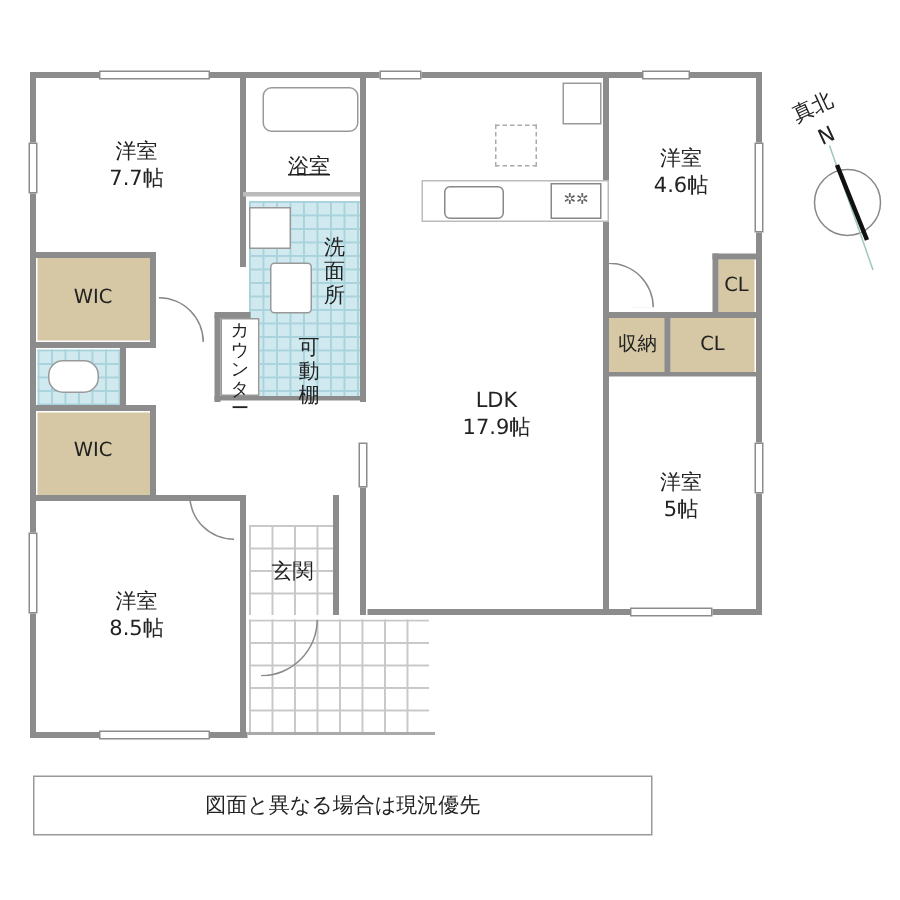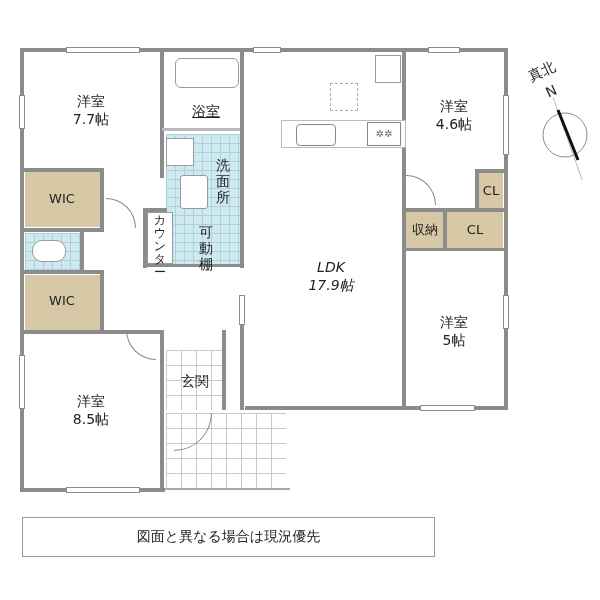--- a/index.html
+++ b/index.html
@@ -93,21 +93,21 @@
 <div class="label" style="left:60px;top:92px;width:62px;">
   <div>洋室</div>
   <div>7.7帖</div>
 </div>
 <div class="label" style="left:178px;top:102px;width:56px;text-decoration:underline;">浴室</div>
 <div class="vlabel" style="left:215px;top:157px;">洗面所</div>
 <div class="label sm" style="left:32px;top:190px;width:60px;">WIC</div>
 <div class="label sm" style="left:32px;top:292px;width:60px;">WIC</div>
 <div class="vlabel" style="left:152px;top:214px;font-size:12px;line-height:13px;">カウンター</div>
 <div class="vlabel" style="left:198px;top:224px;">可動棚</div>
-<div class="label" style="left:296px;top:258px;width:70px;font-style:italic;">
+<div class="label" style="left:296px;top:258px;width:70px;">
   <div>LDK</div>
   <div>17.9帖</div>
 </div>
 <div class="label" style="left:424px;top:97px;width:60px;">
   <div>洋室</div>
   <div>4.6帖</div>
 </div>
 <div class="label sm" style="left:479px;top:182px;width:24px;">CL</div>
 <div class="label sm" style="left:406px;top:221px;width:38px;">収納</div>
 <div class="label sm" style="left:447px;top:221px;width:56px;">CL</div>

